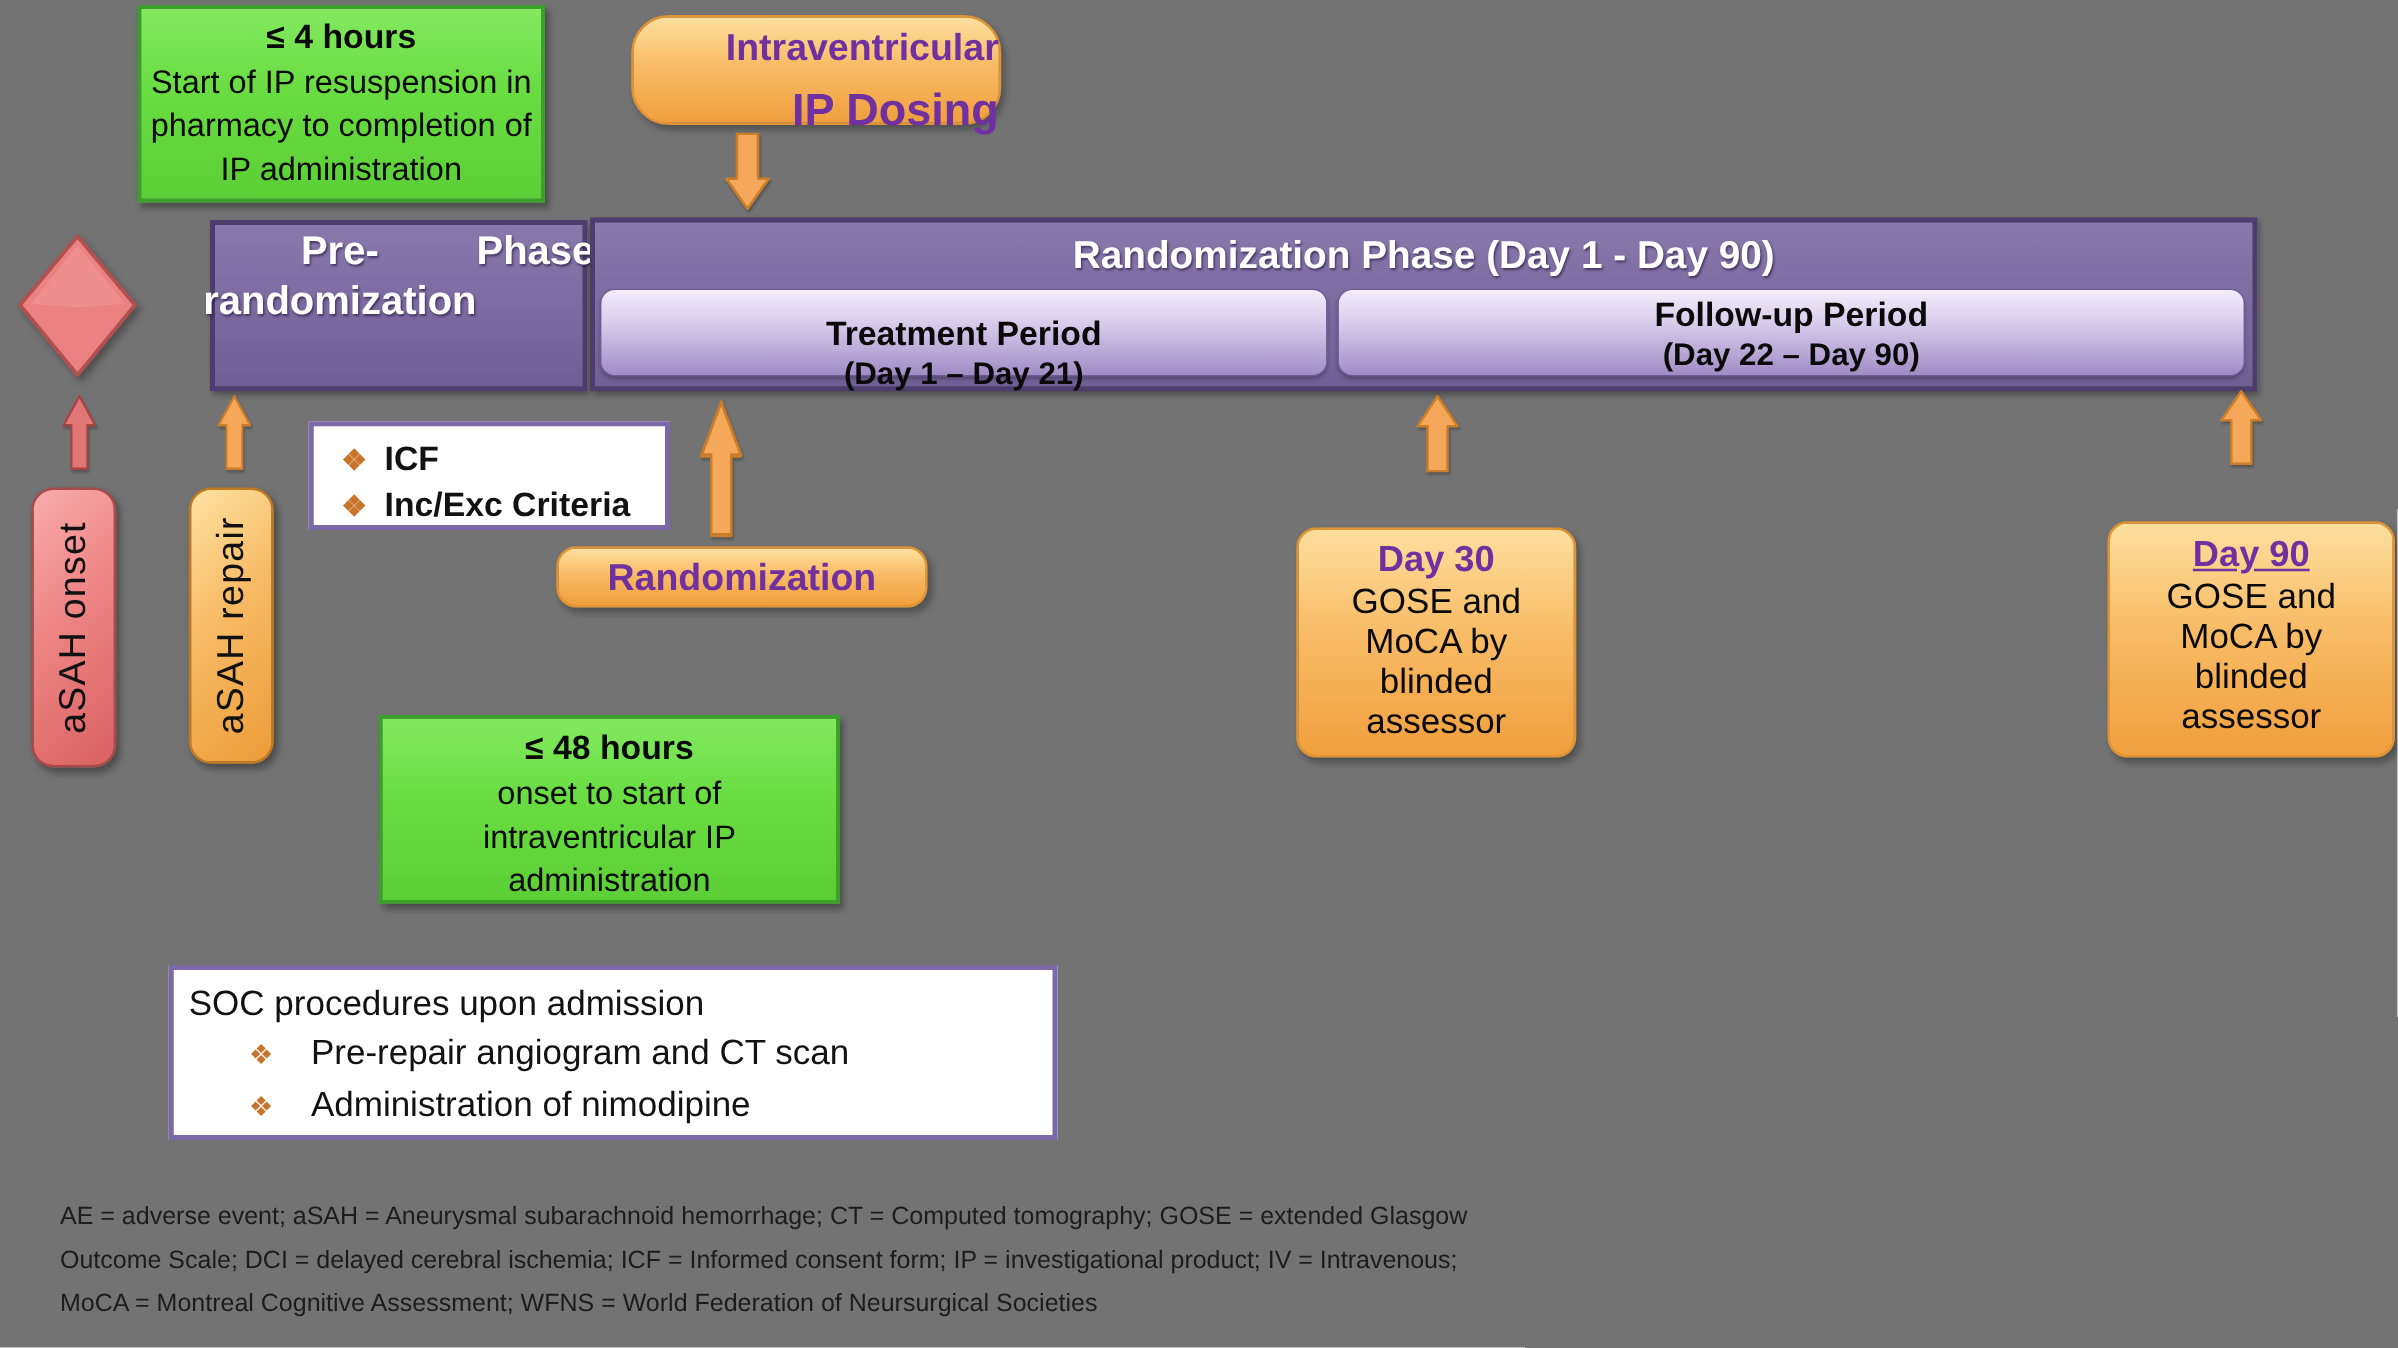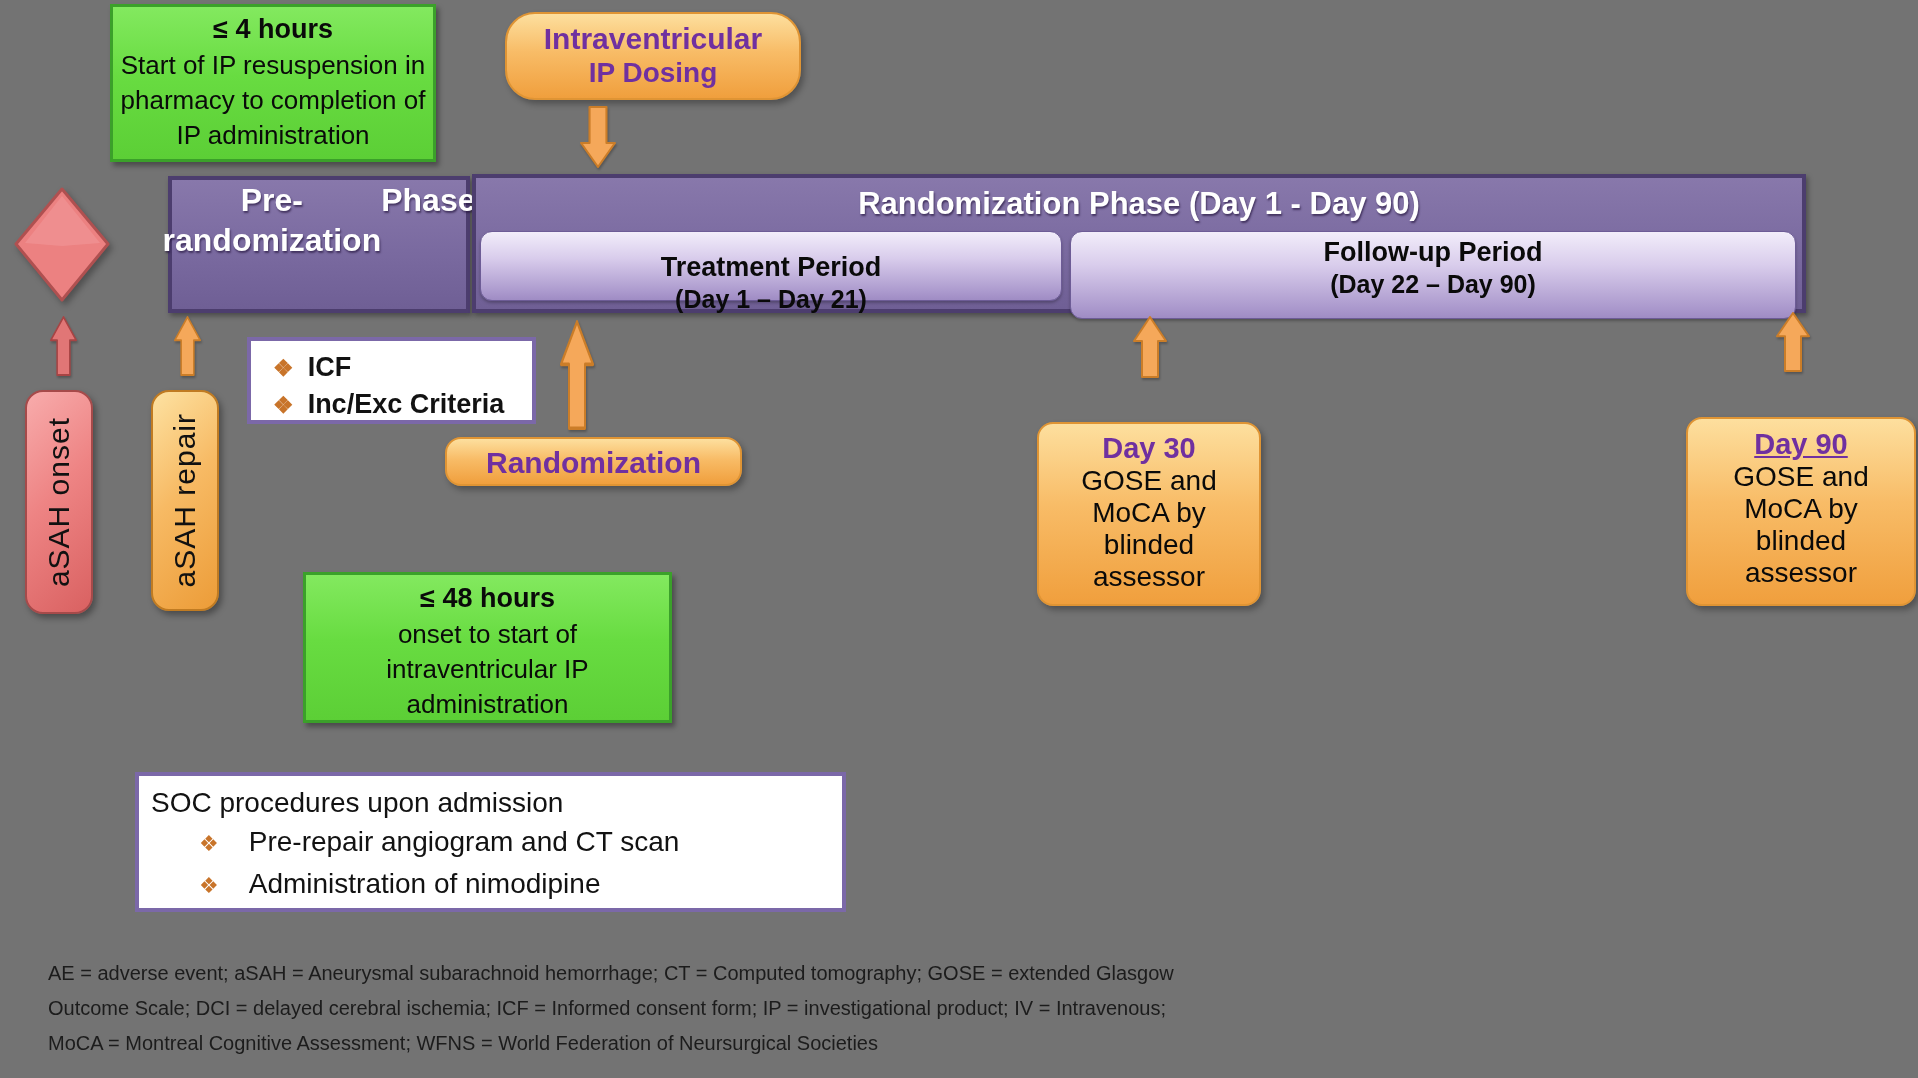--- a/index.html
+++ b/index.html
@@ -80,41 +80,41 @@
 
 <div id="stage">
 
   <div class="abs green-box" style="left:110px;top:4px;width:326px;height:158px;padding-top:4px;">
     <div class="ttl">≤ 4 hours</div>
     <div class="ln">Start of IP resuspension in</div>
     <div class="ln">pharmacy to completion of</div>
     <div class="ln">IP administration</div>
   </div>
 
-  <div class="abs orange-box" style="left:505px;top:12px;width:296px;height:88px;border-radius:30px;padding-top:8px;">
+  <div class="abs orange-box" style="left:505px;top:12px;width:296px;height:88px;border-radius:30px;padding-top:8px;text-align:right;">
     <div class="purple-txt" style="font-size:30px;line-height:34px;">Intraventricular</div>
-    <div class="purple-txt" style="font-size:28px;line-height:34px;">IP Dosing</div>
+    <div class="purple-txt" style="font-size:36px;line-height:34px;margin-top:15px;">IP Dosing</div>
   </div>
 
   <svg class="abs arrow-svg" style="left:580px;top:106px;" width="36" height="62" viewBox="0 0 34 62" preserveAspectRatio="none">
     <polygon points="17,61 33,37 25,37 25,1 9,1 9,37 1,37" fill="#f5a85a" stroke="#cb7d28" stroke-width="2" stroke-linejoin="round"></polygon>
   </svg>
 
   <div class="abs phase-dark" style="left:168px;top:176px;width:302px;height:137px;display:flex;flex-direction:row;justify-content:center;">
     <div class="phase-title" style="font-size:32px;line-height:40px;">Pre-randomization</div>
     <div class="phase-title" style="font-size:32px;line-height:40px;">Phase</div>
   </div>
 
   <div class="abs phase-dark" style="left:472px;top:174px;width:1334px;height:139px;">
     <div class="phase-title" style="font-size:31px;line-height:52px;">Randomization Phase (Day 1 - Day 90)</div>
     <div class="abs period-box" style="left:4px;top:53px;width:582px;height:70px;padding-top:18px;">
       <div class="ttl">Treatment Period</div>
       <div class="sub">(Day 1 – Day 21)</div>
     </div>
-    <div class="abs period-box" style="left:594px;top:53px;width:726px;height:88px;padding-top:3px;">
+    <div class="abs period-box" style="left:594px;top:53px;width:726px;height:70px;padding-top:3px;">
       <div class="ttl">Follow-up  Period</div>
       <div class="sub">(Day 22 – Day 90)</div>
     </div>
   </div>
 
   <svg class="abs shadowed" style="left:12px;top:186px;" width="100" height="118" viewBox="0 0 100 118">
     <polygon points="50,3 96,58 50,114 4,58" fill="#ec8181" stroke="#b05050" stroke-width="3" stroke-linejoin="round"></polygon>
     <polygon points="50,10 88,57 50,60 13,57" fill="#f2999a" opacity="0.55"></polygon>
   </svg>
 

